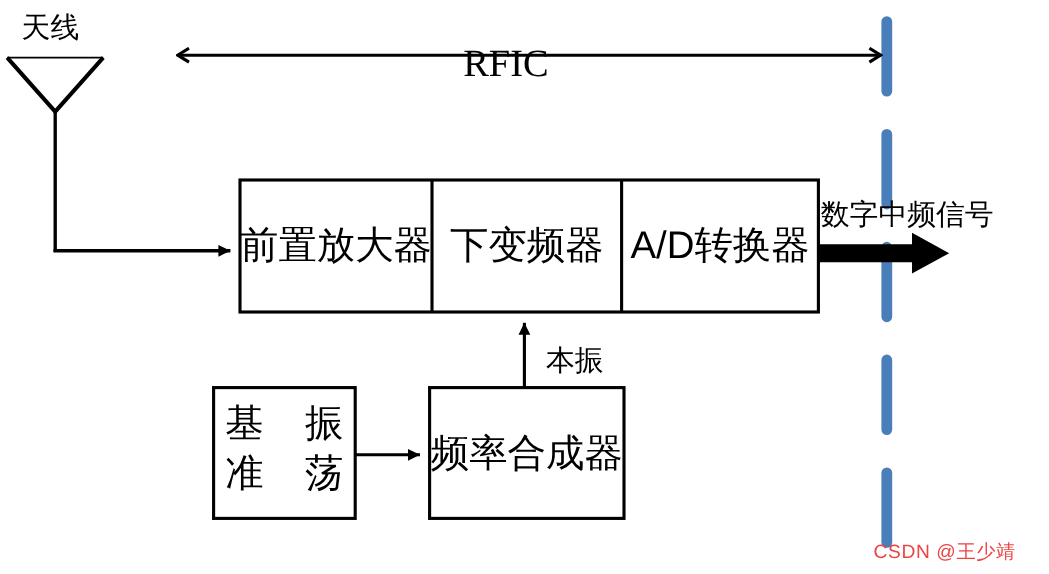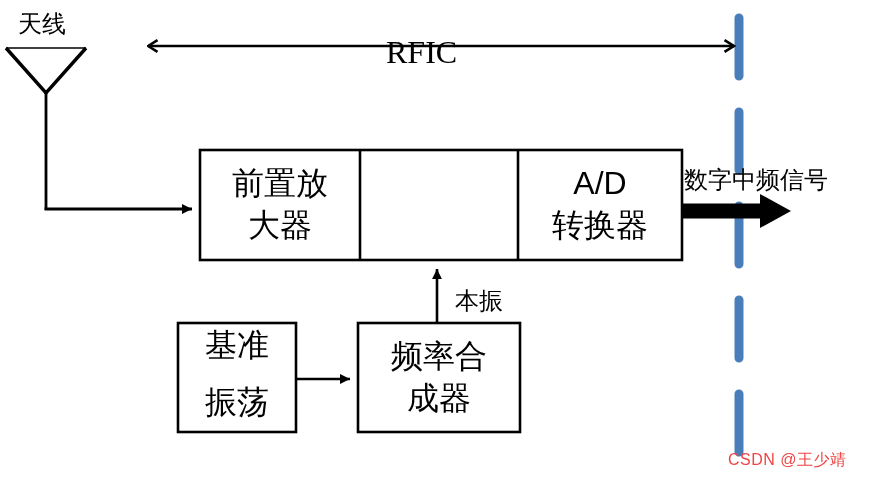--- a/index.html
+++ b/index.html
@@ -51,21 +51,21 @@
   
   .lbl-lo {
     left: 455px;
     top: 289px;
     font-size: 24px;
   }
   
   .boxtext {
     position: absolute;
     display: flex;
-    flex-direction: column;
+    flex-direction: row;
     align-items: center;
     justify-content: center;
     text-align: center;
     color: #000000;
     font-size: 32px;
     line-height: 1.30;
     pointer-events: none;
   }
   .boxtext span { display: block; }
 
@@ -157,20 +157,24 @@
 
   <div class="lbl lbl-digital-if">数字中频信号</div>
 
   <div class="lbl lbl-lo">本振</div>
 
   <div class="boxtext bt-preamp">
     <span>前置放</span>
     <span>大器</span>
   </div>
 
+  <div class="boxtext bt-downconv">
+    <span>下变</span>
+    <span>频器</span>
+  </div>
 
   <div class="boxtext bt-adc">
     <span>A/D</span>
     <span>转换器</span>
   </div>
 
   <div class="boxtext bt-refosc">
     <span>基准</span>
     <span>振荡</span>
   </div>

